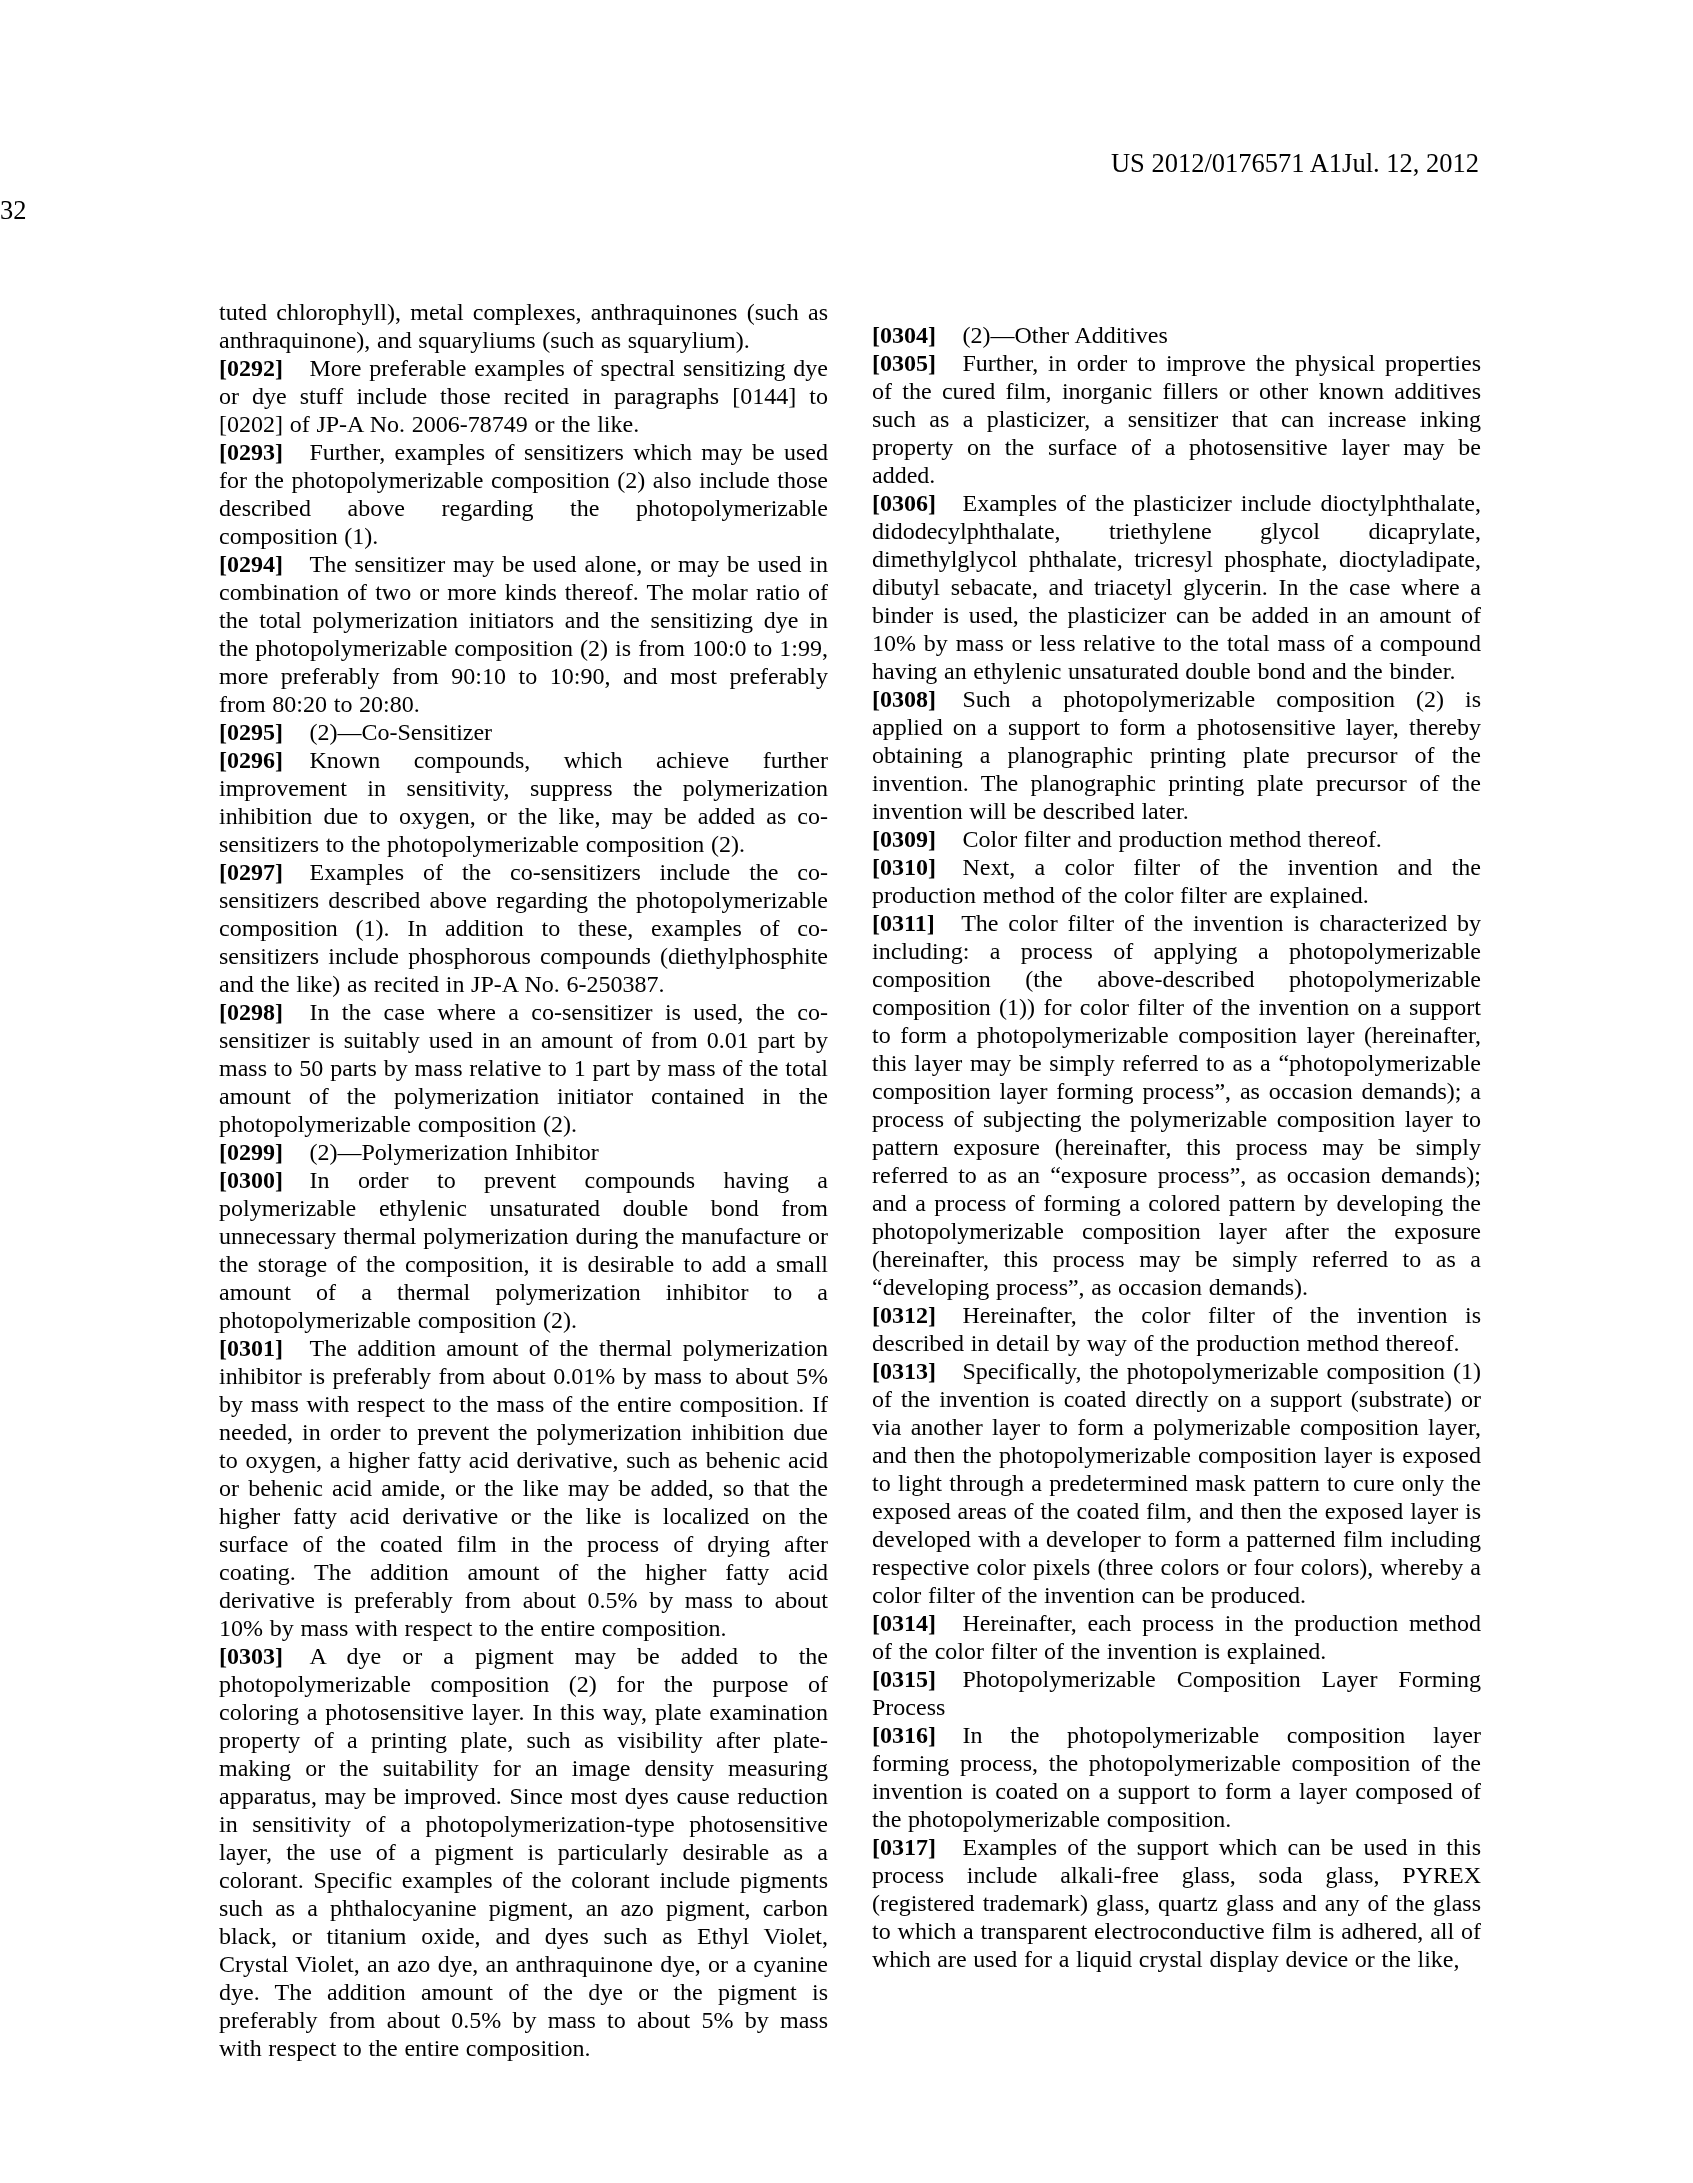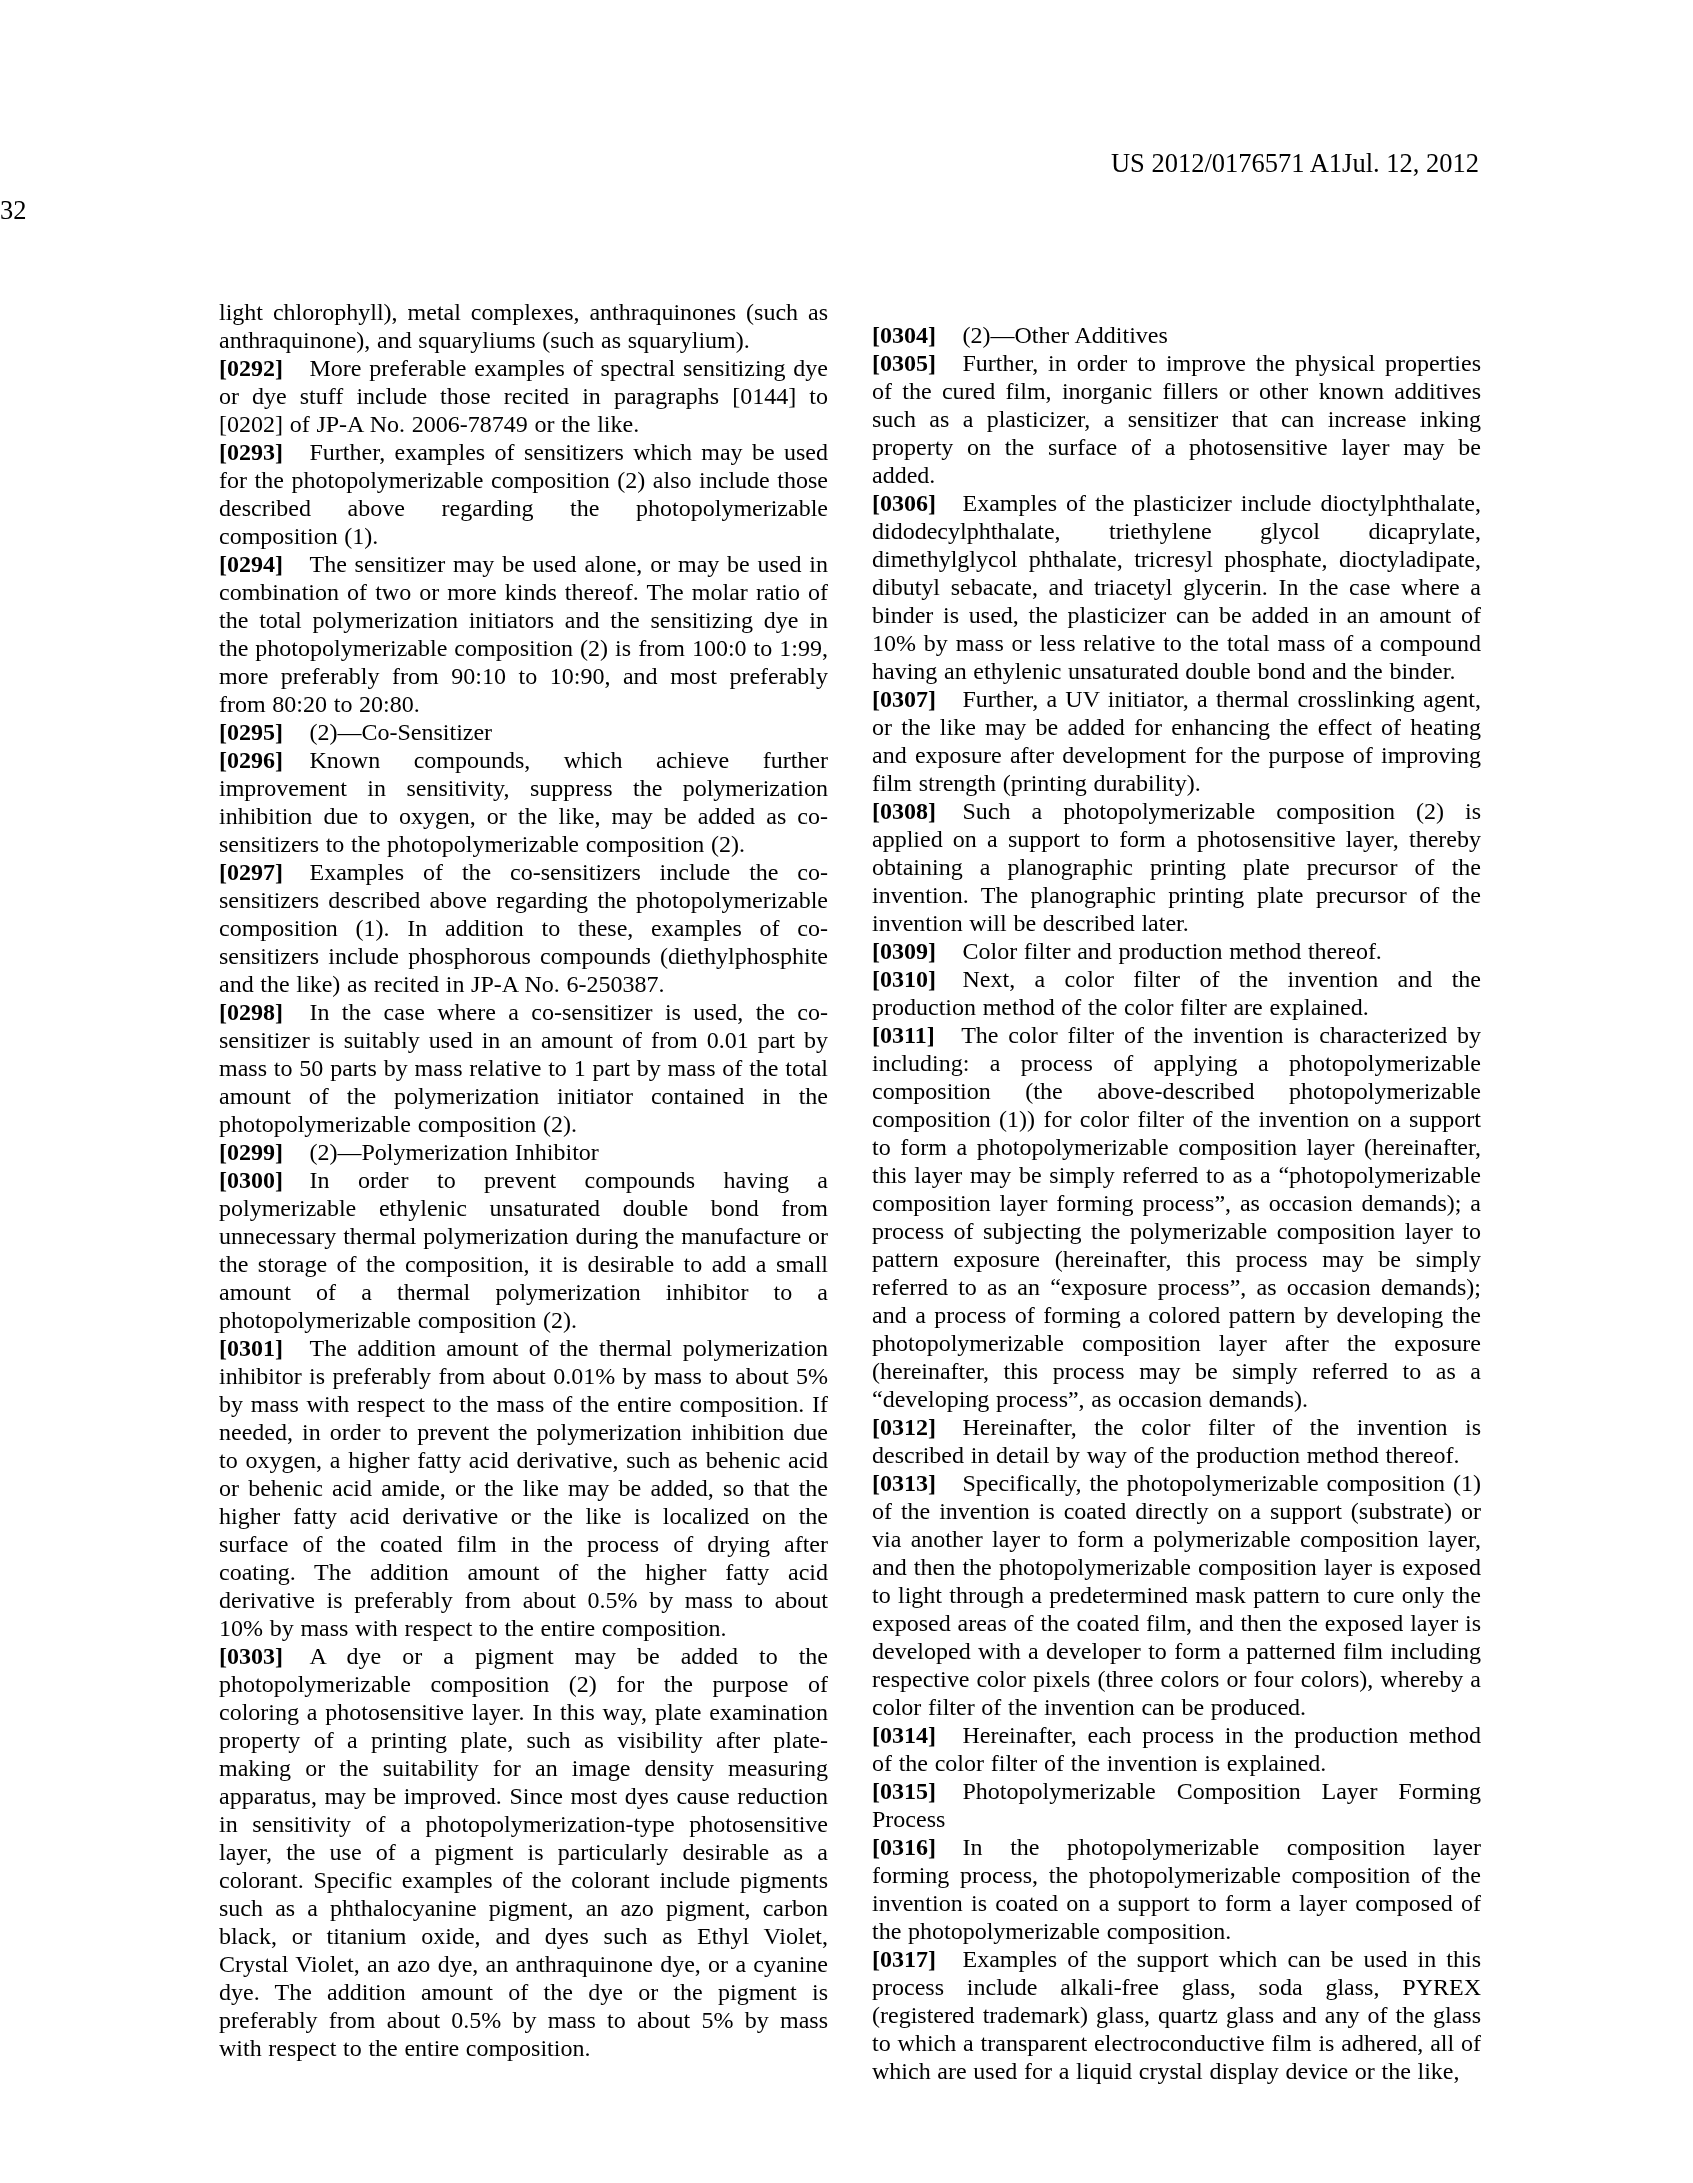--- a/index.html
+++ b/index.html
@@ -53,38 +53,37 @@
 </head>
 <body>
 
 <div class="page">
   <div class="running-header">
     <span>US 2012/0176571 A1</span>
     <span>Jul. 12, 2012</span>
   </div>
   <div class="page-number">32</div>
   <div class="column column-left">
-      <p class="para">light chlorophyll), metal complexes, anthraquinones (such as anthraquinone), and squaryliums (such as squarylium).</p>
+      <p class="para">tuted chlorophyll), metal complexes, anthraquinones (such as anthraquinone), and squaryliums (such as squarylium).</p>
       <p class="para"><span class="ptag">[0292]</span>More preferable examples of spectral sensitizing dye or dye stuff include those recited in paragraphs [0144] to [0202] of JP-A No. 2006-78749 or the like.</p>
       <p class="para"><span class="ptag">[0293]</span>Further, examples of sensitizers which may be used for the photopolymerizable composition (2) also include those described above regarding the photopolymerizable composition (1).</p>
       <p class="para"><span class="ptag">[0294]</span>The sensitizer may be used alone, or may be used in combination of two or more kinds thereof. The molar ratio of the total polymerization initiators and the sensitizing dye in the photopolymerizable composition (2) is from 100:0 to 1:99, more preferably from 90:10 to 10:90, and most preferably from 80:20 to 20:80.</p>
       <p class="para"><span class="ptag">[0295]</span>(2)—Co-Sensitizer</p>
       <p class="para"><span class="ptag">[0296]</span>Known compounds, which achieve further improvement in sensitivity, suppress the polymerization inhibition due to oxygen, or the like, may be added as co-sensitizers to the photopolymerizable composition (2).</p>
       <p class="para"><span class="ptag">[0297]</span>Examples of the co-sensitizers include the co-sensitizers described above regarding the photopolymerizable composition (1). In addition to these, examples of co-sensitizers include phosphorous compounds (diethylphosphite and the like) as recited in JP-A No. 6-250387.</p>
       <p class="para"><span class="ptag">[0298]</span>In the case where a co-sensitizer is used, the co-sensitizer is suitably used in an amount of from 0.01 part by mass to 50 parts by mass relative to 1 part by mass of the total amount of the polymerization initiator contained in the photopolymerizable composition (2).</p>
       <p class="para"><span class="ptag">[0299]</span>(2)—Polymerization Inhibitor</p>
       <p class="para"><span class="ptag">[0300]</span>In order to prevent compounds having a polymerizable ethylenic unsaturated double bond from unnecessary thermal polymerization during the manufacture or the storage of the composition, it is desirable to add a small amount of a thermal polymerization inhibitor to a photopolymerizable composition (2).</p>
       <p class="para"><span class="ptag">[0301]</span>The addition amount of the thermal polymerization inhibitor is preferably from about 0.01% by mass to about 5% by mass with respect to the mass of the entire composition. If needed, in order to prevent the polymerization inhibition due to oxygen, a higher fatty acid derivative, such as behenic acid or behenic acid amide, or the like may be added, so that the higher fatty acid derivative or the like is localized on the surface of the coated film in the process of drying after coating. The addition amount of the higher fatty acid derivative is preferably from about 0.5% by mass to about 10% by mass with respect to the entire composition.</p>
       <p class="para"><span class="ptag">[0303]</span>A dye or a pigment may be added to the photopolymerizable composition (2) for the purpose of coloring a photosensitive layer. In this way, plate examination property of a printing plate, such as visibility after plate-making or the suitability for an image density measuring apparatus, may be improved. Since most dyes cause reduction in sensitivity of a photopolymerization-type photosensitive layer, the use of a pigment is particularly desirable as a colorant. Specific examples of the colorant include pigments such as a phthalocyanine pigment, an azo pigment, carbon black, or titanium oxide, and dyes such as Ethyl Violet, Crystal Violet, an azo dye, an anthraquinone dye, or a cyanine dye. The addition amount of the dye or the pigment is preferably from about 0.5% by mass to about 5% by mass with respect to the entire composition.</p>
     </div>
   <div class="column column-right">
       <p class="para"><span class="ptag">[0304]</span>(2)—Other Additives</p>
       <p class="para"><span class="ptag">[0305]</span>Further, in order to improve the physical properties of the cured film, inorganic fillers or other known additives such as a plasticizer, a sensitizer that can increase inking property on the surface of a photosensitive layer may be added.</p>
       <p class="para"><span class="ptag">[0306]</span>Examples of the plasticizer include dioctylphthalate, didodecylphthalate, triethylene glycol dicaprylate, dimethylglycol phthalate, tricresyl phosphate, dioctyladipate, dibutyl sebacate, and triacetyl glycerin. In the case where a binder is used, the plasticizer can be added in an amount of 10% by mass or less relative to the total mass of a compound having an ethylenic unsaturated double bond and the binder.</p>
-      <p class="para"><span class="ptag">[0307]</span>Further, a UV initiator, a thermal crosslinking agent, or the like may be added for enhancing the effect of heating and exposure after development for the purpose of improving film strength (printing durability).</p>
       <p class="para"><span class="ptag">[0308]</span>Such a photopolymerizable composition (2) is applied on a support to form a photosensitive layer, thereby obtaining a planographic printing plate precursor of the invention. The planographic printing plate precursor of the invention will be described later.</p>
       <p class="para"><span class="ptag">[0309]</span>Color filter and production method thereof.</p>
       <p class="para"><span class="ptag">[0310]</span>Next, a color filter of the invention and the production method of the color filter are explained.</p>
       <p class="para"><span class="ptag">[0311]</span>The color filter of the invention is characterized by including: a process of applying a photopolymerizable composition (the above-described photopolymerizable composition (1)) for color filter of the invention on a support to form a photopolymerizable composition layer (hereinafter, this layer may be simply referred to as a “photopolymerizable composition layer forming process”, as occasion demands); a process of subjecting the polymerizable composition layer to pattern exposure (hereinafter, this process may be simply referred to as an “exposure process”, as occasion demands); and a process of forming a colored pattern by developing the photopolymerizable composition layer after the exposure (hereinafter, this process may be simply referred to as a “developing process”, as occasion demands).</p>
       <p class="para"><span class="ptag">[0312]</span>Hereinafter, the color filter of the invention is described in detail by way of the production method thereof.</p>
       <p class="para"><span class="ptag">[0313]</span>Specifically, the photopolymerizable composition (1) of the invention is coated directly on a support (substrate) or via another layer to form a polymerizable composition layer, and then the photopolymerizable composition layer is exposed to light through a predetermined mask pattern to cure only the exposed areas of the coated film, and then the exposed layer is developed with a developer to form a patterned film including respective color pixels (three colors or four colors), whereby a color filter of the invention can be produced.</p>
       <p class="para"><span class="ptag">[0314]</span>Hereinafter, each process in the production method of the color filter of the invention is explained.</p>
       <p class="para"><span class="ptag">[0315]</span>Photopolymerizable Composition Layer Forming Process</p>
       <p class="para"><span class="ptag">[0316]</span>In the photopolymerizable composition layer forming process, the photopolymerizable composition of the invention is coated on a support to form a layer composed of the photopolymerizable composition.</p>
       <p class="para"><span class="ptag">[0317]</span>Examples of the support which can be used in this process include alkali-free glass, soda glass, PYREX (registered trademark) glass, quartz glass and any of the glass to which a transparent electroconductive film is adhered, all of which are used for a liquid crystal display device or the like,</p>

